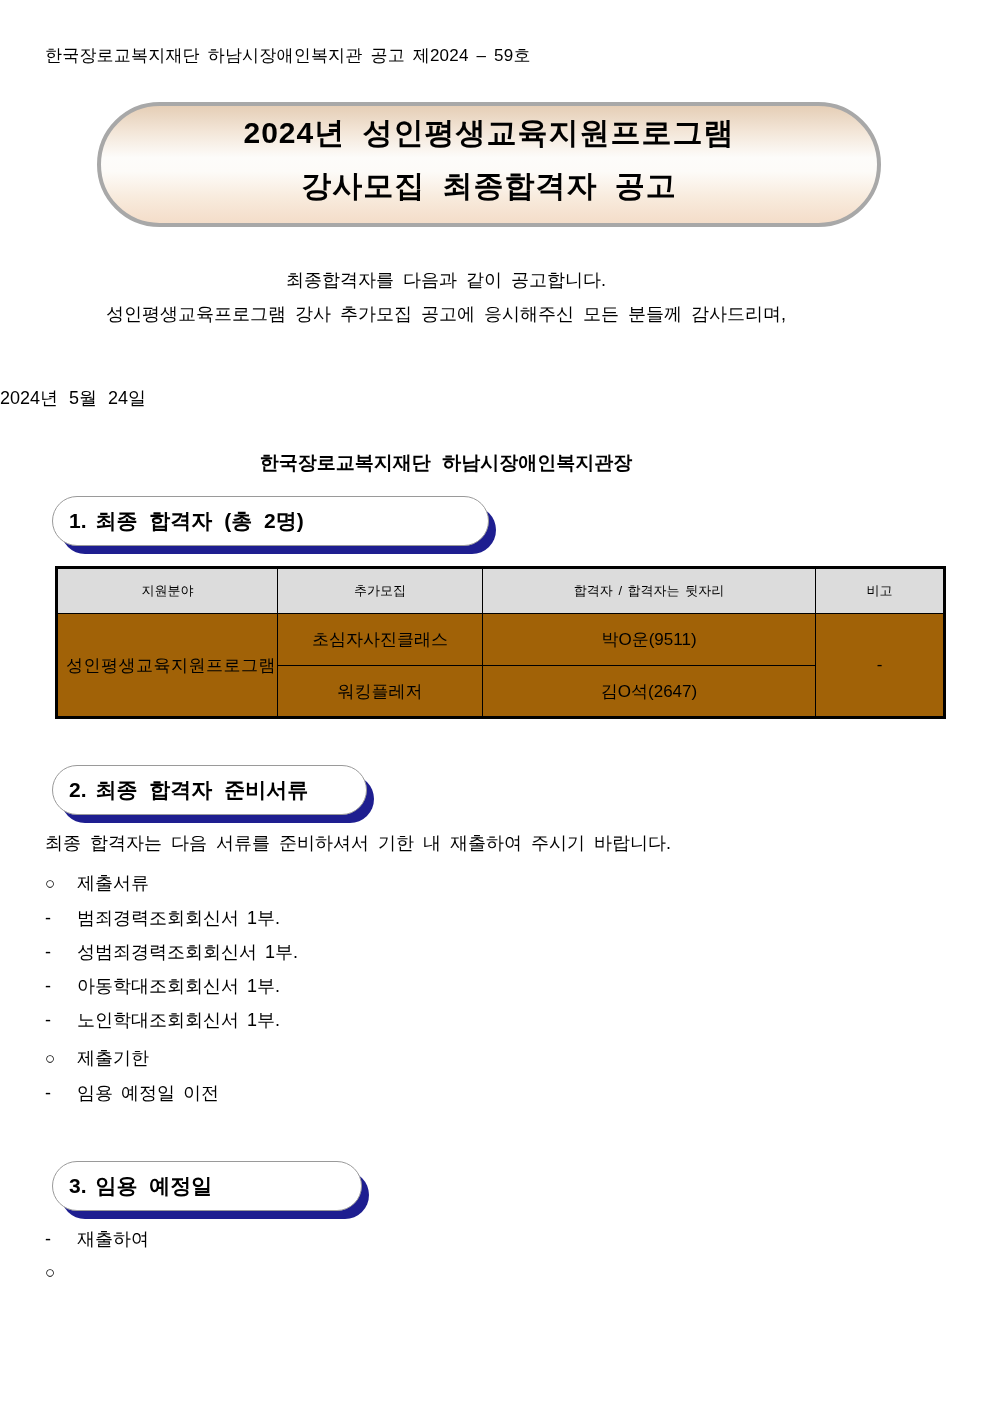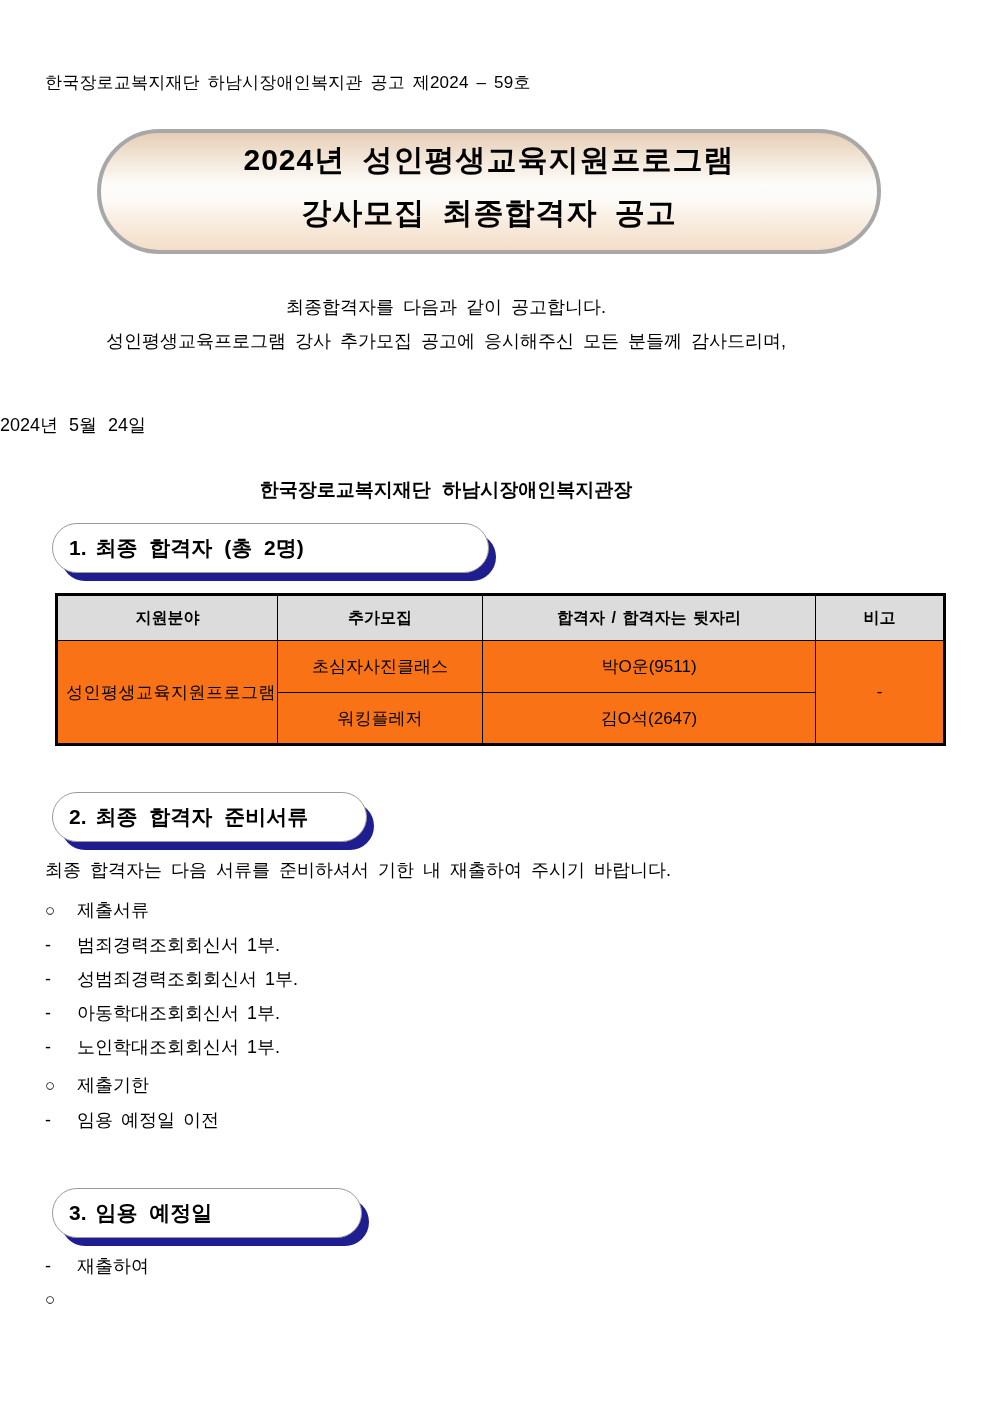--- a/index.html
+++ b/index.html
@@ -5,21 +5,21 @@
   * { margin: 0; padding: 0; box-sizing: border-box; }
   html, body { background: #ffffff; }
   body {
     width: 992px;
     min-height: 1403px;
     margin: 0 auto;
     font-family: "Liberation Sans", "DejaVu Sans", sans-serif;
     color: #000;
     position: relative;
   }
-  .page { width: 892px; min-height: 1403px; padding-top: 71px; }
+  .page { width: 892px; min-height: 1403px; padding-top: 44px; }
 
   
   .doc-number {
     margin-left: 45px;
     font-size: 17px;
     letter-spacing: 0.2px;
     word-spacing: 3px;
   }
 
   
@@ -98,26 +98,26 @@
   }
   table.results td, table.results th {
     border: 1px solid #000;
     text-align: center;
     vertical-align: middle;
     font-size: 17px;
   }
   table.results th {
     background: #dcdcdc;
     height: 46px;
-    font-size: 16px;
-    font-weight: bold;
+    font-size: 13px;
+    font-weight: normal;
     word-spacing: 2px;
     margin-left: 40px;
   }
-  table.results td { height: 52px; background: #f97316; }
+  table.results td { height: 52px; background: #a16207; }
   td.field-cell { text-align: left; padding-left: 7px; letter-spacing: 0.5px; }
 
   
   .body-text {
     margin: 16px 0 0 45px;
     font-size: 18px;
     word-spacing: 4px;
   }
   .bullet-list { margin-left: 45px; }
   .bullet-item {

